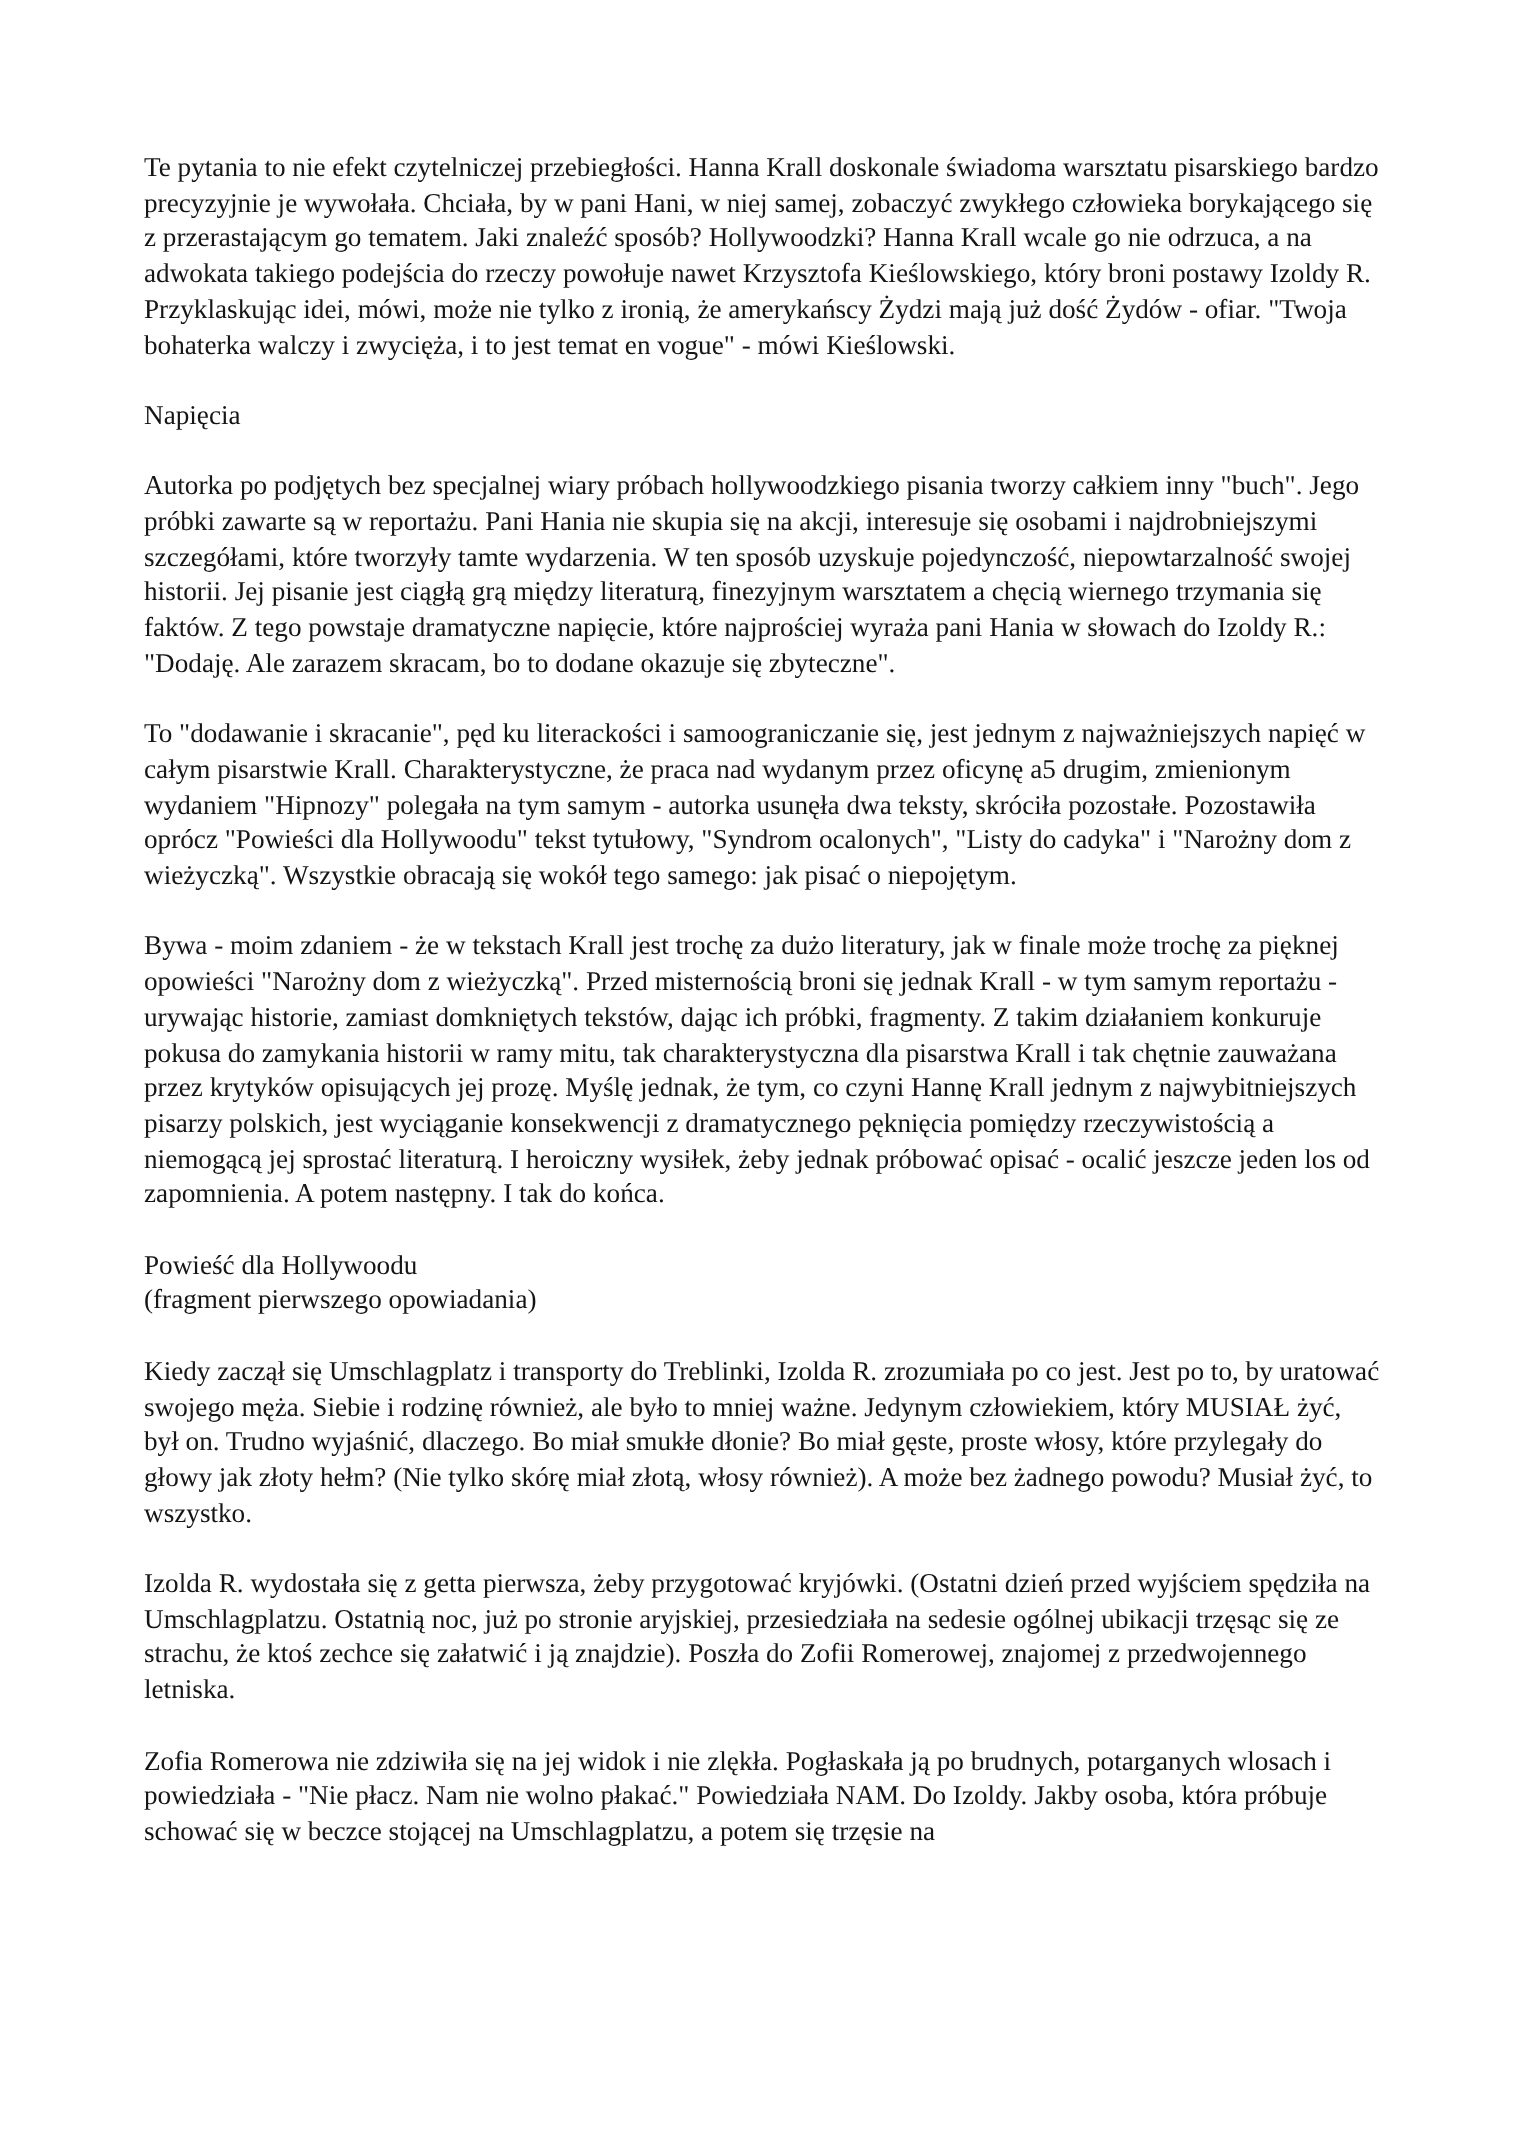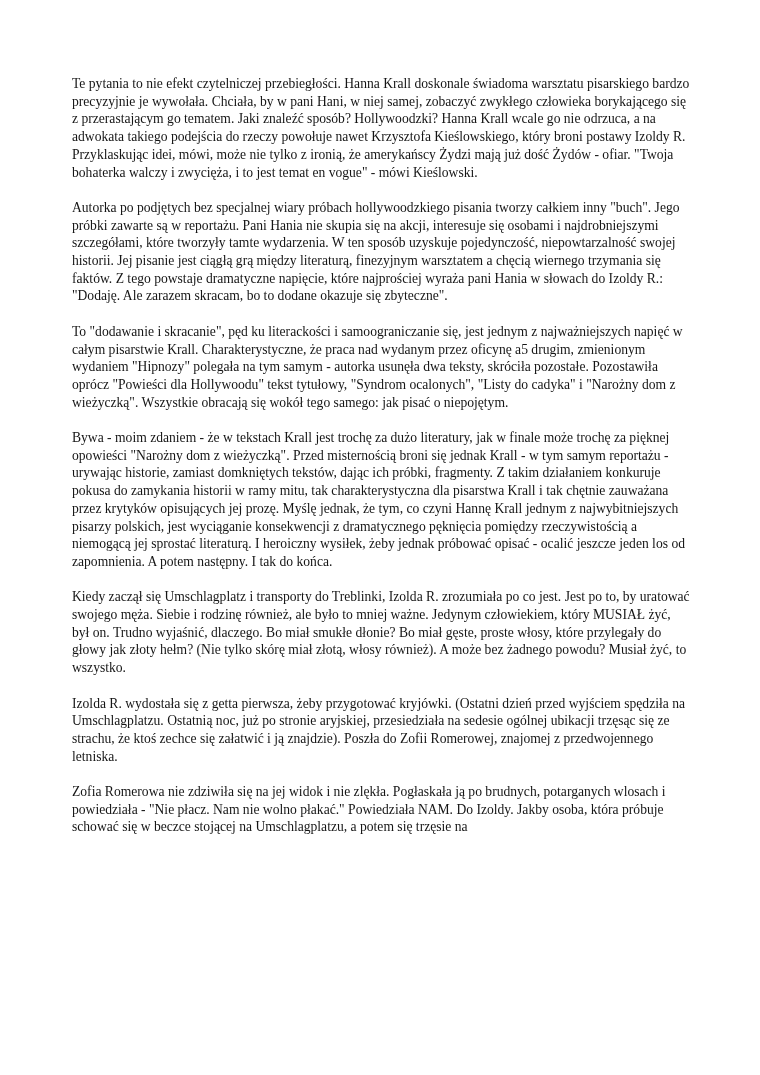--- a/index.html
+++ b/index.html
@@ -33,19 +33,22 @@
   }
   .heading {
     font-weight: normal; 
   }
 </style>
 </head>
 <body>
 
 <div class="page">
   <p class="block paragraph">Te pytania to nie efekt czytelniczej przebiegłości. Hanna Krall doskonale świadoma warsztatu pisarskiego bardzo precyzyjnie je wywołała. Chciała, by w pani Hani, w niej samej, zobaczyć zwykłego człowieka borykającego się z przerastającym go tematem. Jaki znaleźć sposób? Hollywoodzki? Hanna Krall wcale go nie odrzuca, a na adwokata takiego podejścia do rzeczy powołuje nawet Krzysztofa Kieślowskiego, który broni postawy Izoldy R. Przyklaskując idei, mówi, może nie tylko z ironią, że amerykańscy Żydzi mają już dość Żydów - ofiar. "Twoja bohaterka walczy i zwycięża, i to jest temat en vogue" - mówi Kieślowski.</p>
+  <p class="block heading">Napięcia</p>
   <p class="block paragraph">Autorka po podjętych bez specjalnej wiary próbach hollywoodzkiego pisania tworzy całkiem inny "buch". Jego próbki zawarte są w reportażu. Pani Hania nie skupia się na akcji, interesuje się osobami i najdrobniejszymi szczegółami, które tworzyły tamte wydarzenia. W ten sposób uzyskuje pojedynczość, niepowtarzalność swojej historii. Jej pisanie jest ciągłą grą między literaturą, finezyjnym warsztatem a chęcią wiernego trzymania się faktów. Z tego powstaje dramatyczne napięcie, które najprościej wyraża pani Hania w słowach do Izoldy R.: "Dodaję. Ale zarazem skracam, bo to dodane okazuje się zbyteczne".</p>
   <p class="block paragraph">To "dodawanie i skracanie", pęd ku literackości i samoograniczanie się, jest jednym z najważniejszych napięć w całym pisarstwie Krall. Charakterystyczne, że praca nad wydanym przez oficynę a5 drugim, zmienionym wydaniem "Hipnozy" polegała na tym samym - autorka usunęła dwa teksty, skróciła pozostałe. Pozostawiła oprócz "Powieści dla Hollywoodu" tekst tytułowy, "Syndrom ocalonych", "Listy do cadyka" i "Narożny dom z wieżyczką". Wszystkie obracają się wokół tego samego: jak pisać o niepojętym.</p>
   <p class="block paragraph">Bywa - moim zdaniem - że w tekstach Krall jest trochę za dużo literatury, jak w finale może trochę za pięknej opowieści "Narożny dom z wieżyczką". Przed misternością broni się jednak Krall - w tym samym reportażu - urywając historie, zamiast domkniętych tekstów, dając ich próbki, fragmenty. Z takim działaniem konkuruje pokusa do zamykania historii w ramy mitu, tak charakterystyczna dla pisarstwa Krall i tak chętnie zauważana przez krytyków opisujących jej prozę. Myślę jednak, że tym, co czyni Hannę Krall jednym z najwybitniejszych pisarzy polskich, jest wyciąganie konsekwencji z dramatycznego pęknięcia pomiędzy rzeczywistością a niemogącą jej sprostać literaturą. I heroiczny wysiłek, żeby jednak próbować opisać - ocalić jeszcze jeden los od zapomnienia. A potem następny. I tak do końca.</p>
+  <p class="block heading">Powieść dla Hollywoodu
+(fragment pierwszego opowiadania)</p>
   <p class="block paragraph">Kiedy zaczął się Umschlagplatz i transporty do Treblinki, Izolda R. zrozumiała po co jest. Jest po to, by uratować swojego męża. Siebie i rodzinę również, ale było to mniej ważne. Jedynym człowiekiem, który MUSIAŁ żyć, był on. Trudno wyjaśnić, dlaczego. Bo miał smukłe dłonie? Bo miał gęste, proste włosy, które przylegały do głowy jak złoty hełm? (Nie tylko skórę miał złotą, włosy również). A może bez żadnego powodu? Musiał żyć, to wszystko.</p>
   <p class="block paragraph">Izolda R. wydostała się z getta pierwsza, żeby przygotować kryjówki. (Ostatni dzień przed wyjściem spędziła na Umschlagplatzu. Ostatnią noc, już po stronie aryjskiej, przesiedziała na sedesie ogólnej ubikacji trzęsąc się ze strachu, że ktoś zechce się załatwić i ją znajdzie). Poszła do Zofii Romerowej, znajomej z przedwojennego letniska.</p>
   <p class="block paragraph">Zofia Romerowa nie zdziwiła się na jej widok i nie zlękła. Pogłaskała ją po brudnych, potarganych wlosach i powiedziała - "Nie płacz. Nam nie wolno płakać." Powiedziała NAM. Do Izoldy. Jakby osoba, która próbuje schować się w beczce stojącej na Umschlagplatzu, a potem się trzęsie na</p>
 </div>
 
 </body></html>

